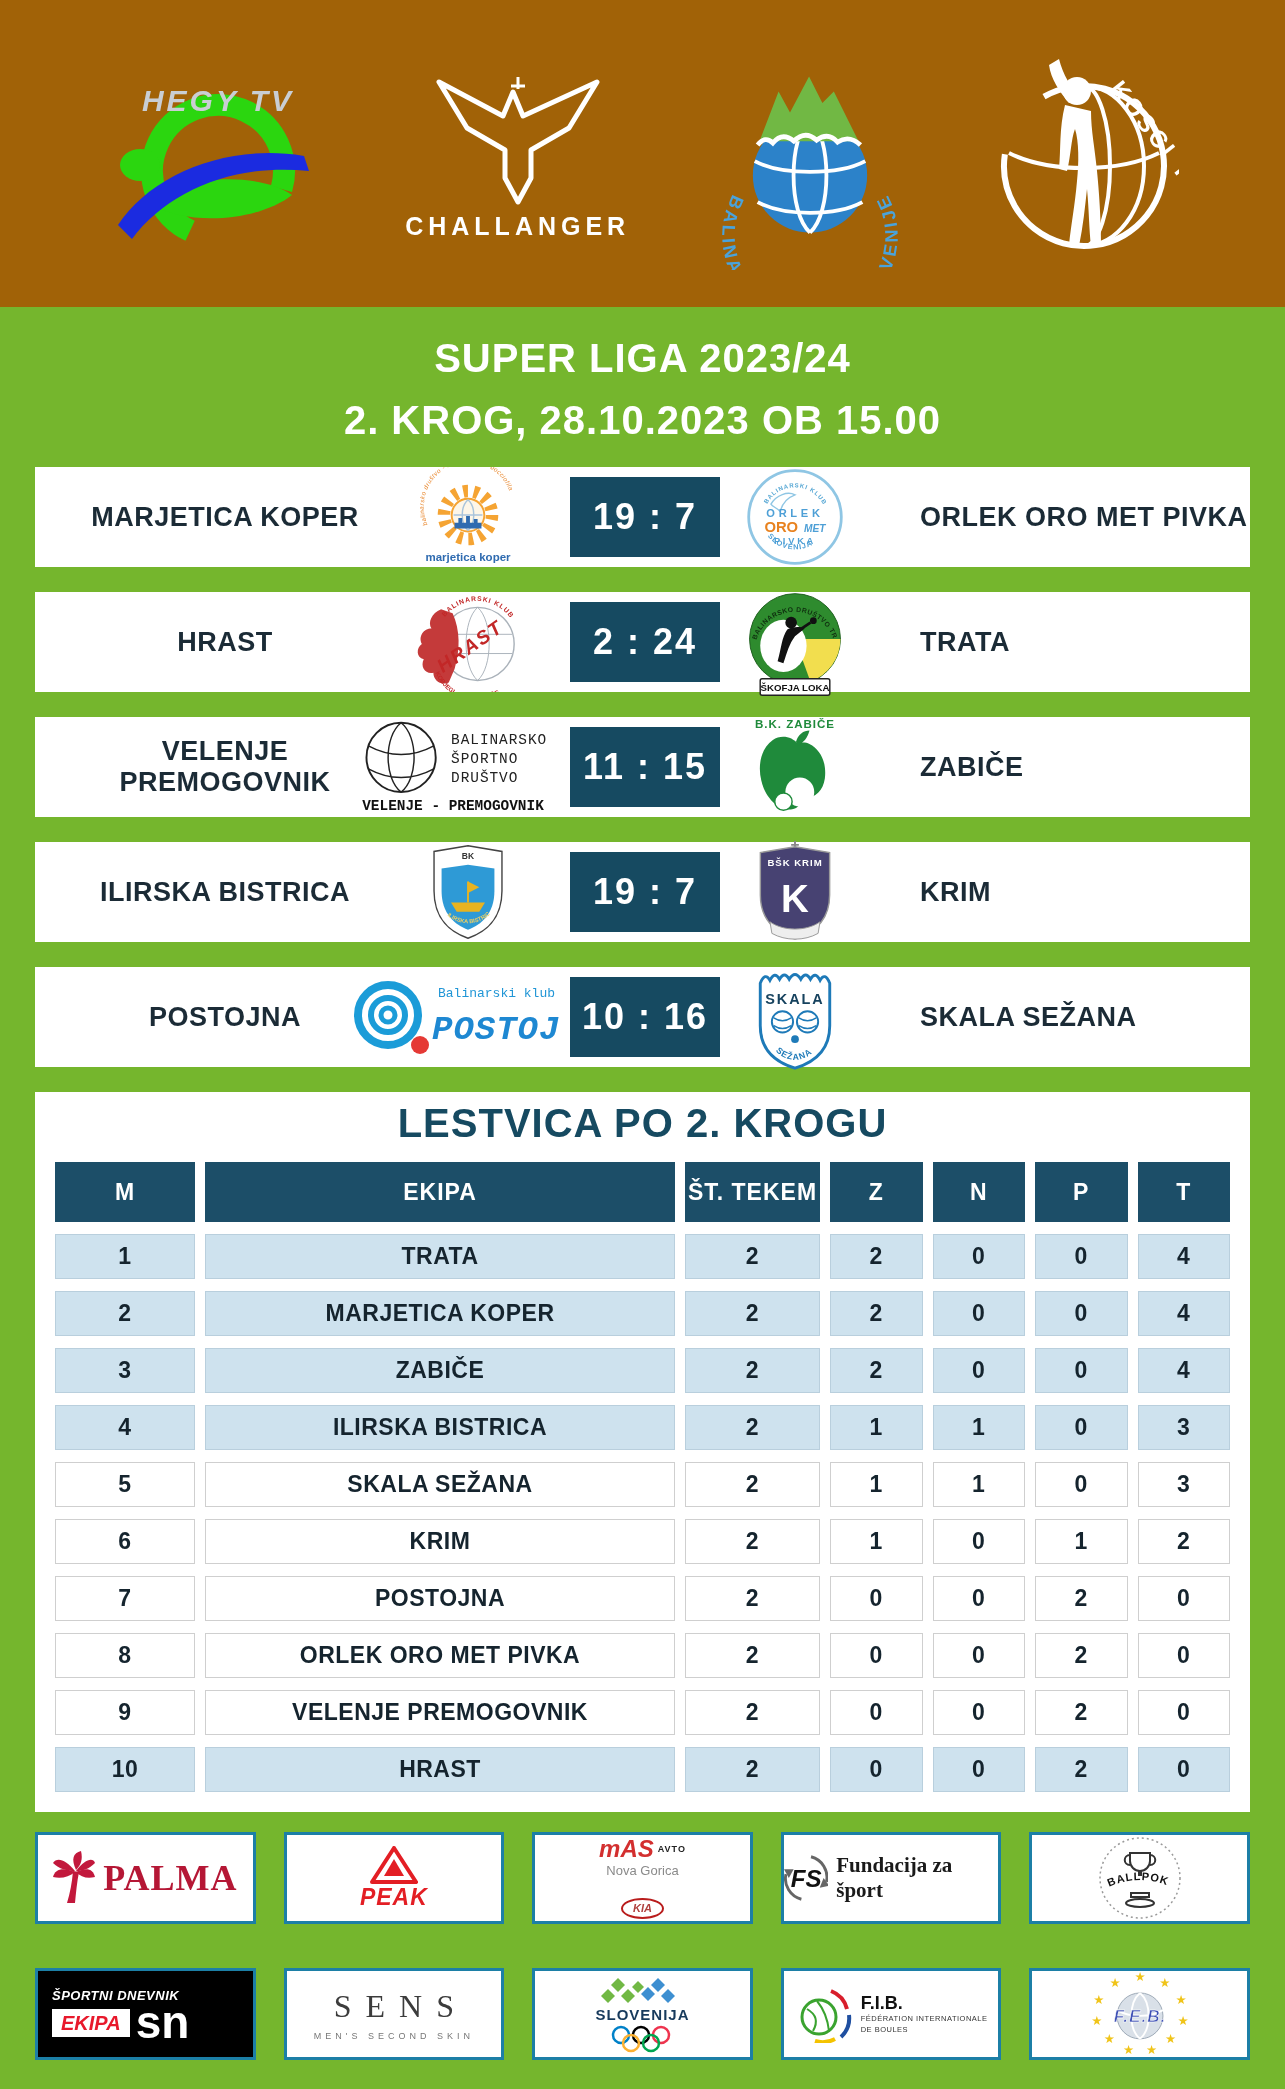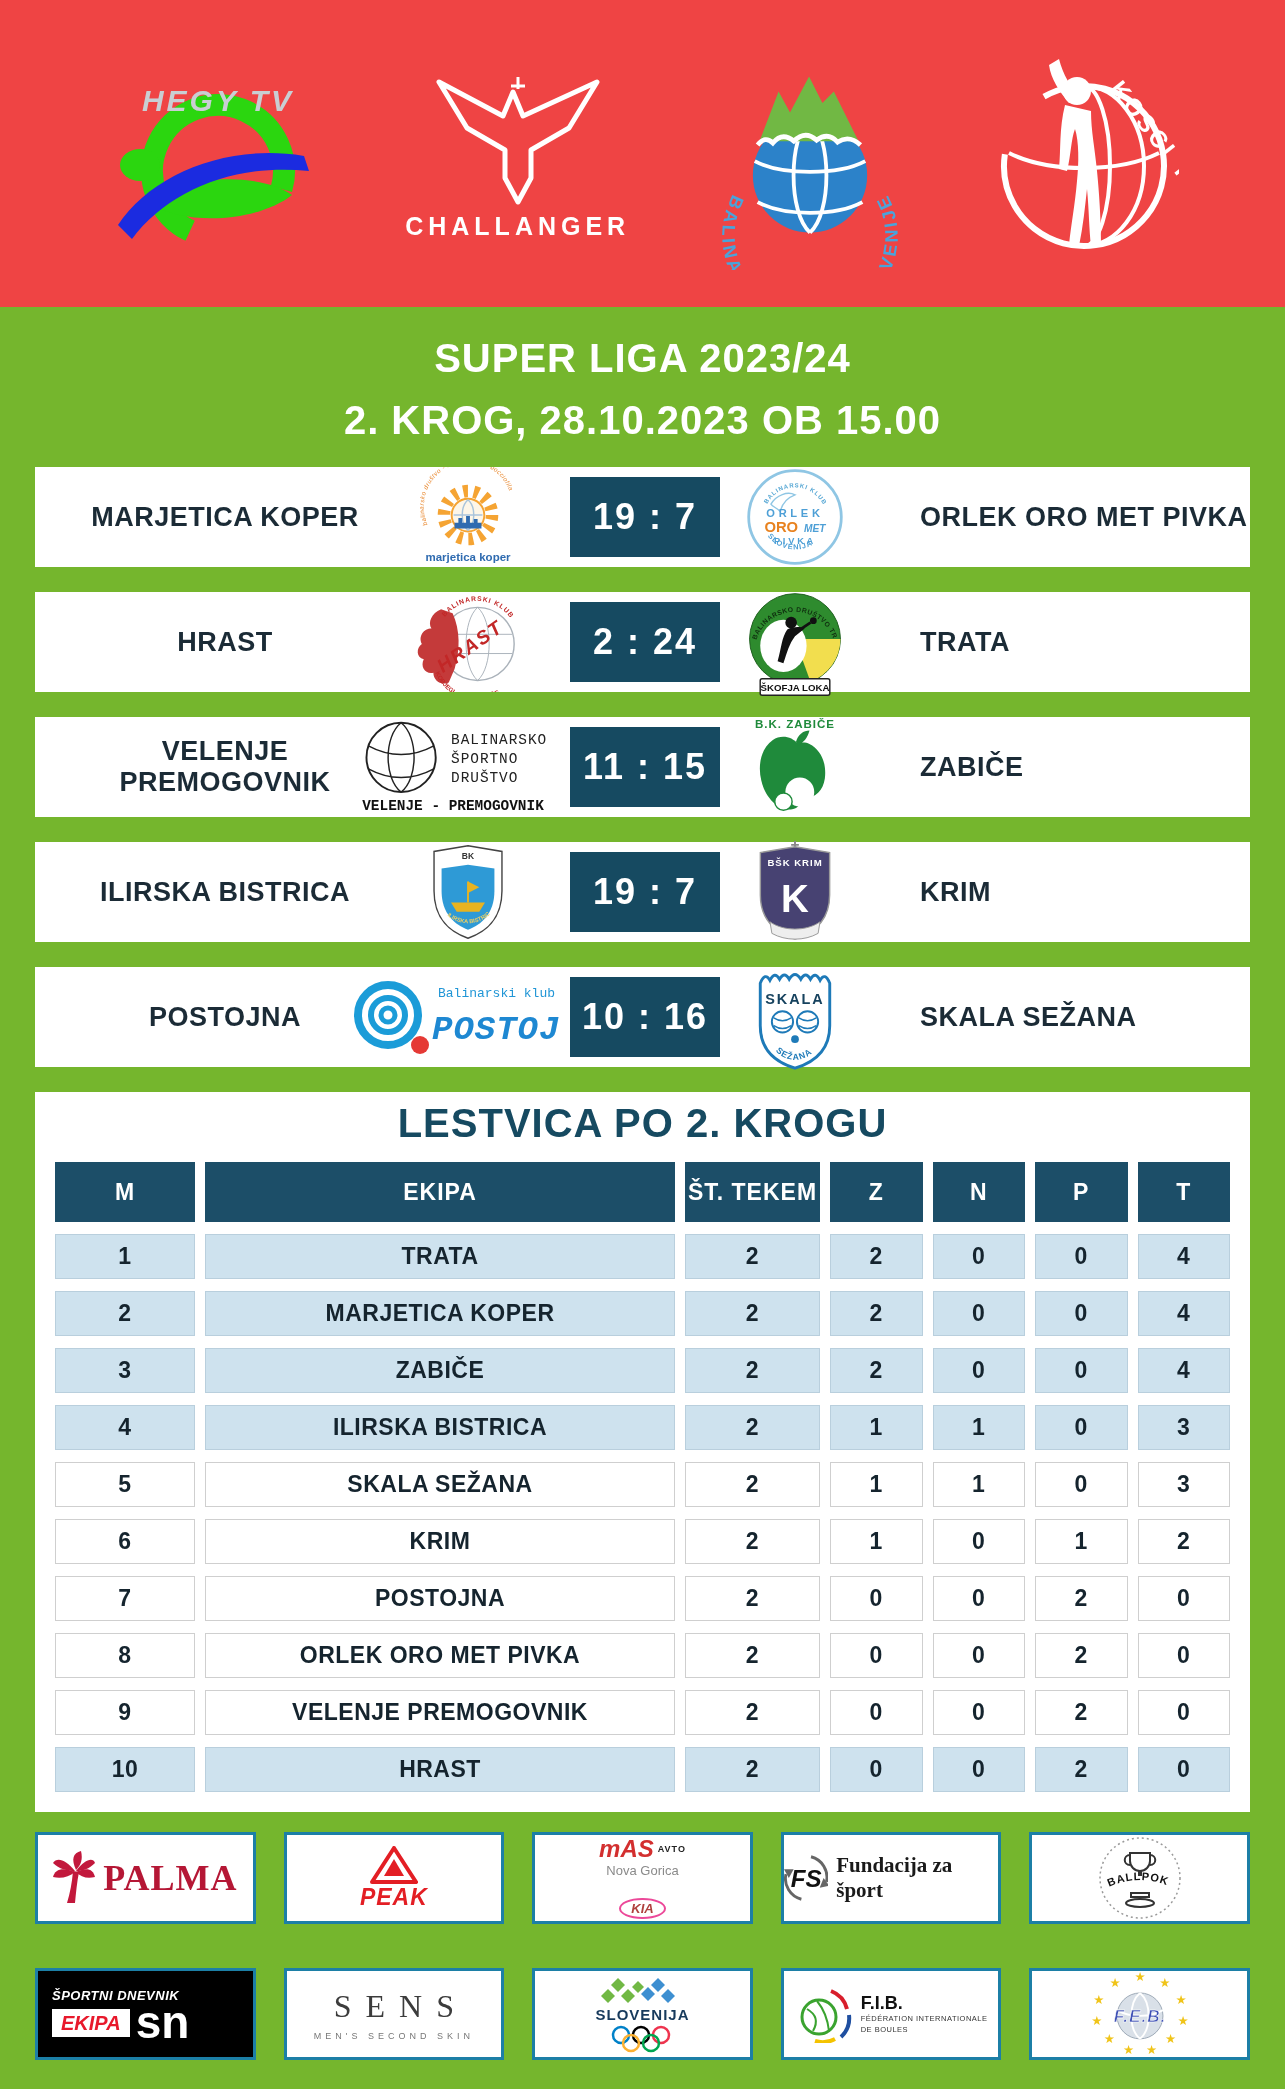--- a/index.html
+++ b/index.html
@@ -1,20 +1,20 @@
 <!DOCTYPE html>
 <html><head>
 <meta charset="utf-8">
 <style>
   html,body{margin:0;padding:0;background:#75B62D;}
   *{box-sizing:border-box;}
   .page{width:1285px;height:2089px;background:#75B62D;position:relative;overflow:hidden;
         font-family:"Liberation Sans",sans-serif;}
   
-  .header{height:307px;background:#ef4444;display:flex;align-items:center;
+  .header{height:307px;background:#a16207;display:flex;align-items:center;
           justify-content:space-evenly;padding:0 26px;}
   .hlogo{display:flex;flex-direction:column;align-items:center;}
   .challanger-label{color:#fff;font-weight:bold;font-size:25px;letter-spacing:5px;margin-top:6px;}
   
   .title-line{color:#fff;font-weight:bold;text-align:center;font-size:40px;
               letter-spacing:1px;line-height:46px;}
   .title-line.first{padding-top:28px;}
   .title-line.second{margin-top:16px;}
   
   .matches{margin:24px 35px 0;}
@@ -45,22 +45,22 @@
   .sponsor{height:92px;background:#fff;border:3px solid #1C7FA6;display:flex;align-items:center;
            justify-content:center;overflow:hidden;}
   .sp-col{display:flex;flex-direction:column;align-items:center;justify-content:center;}
   .sp-row{display:flex;flex-direction:row;align-items:center;justify-content:center;gap:8px;}
   .palma-text{font-family:"Liberation Serif",serif;font-size:36px;font-weight:700;
               color:#B51735;letter-spacing:1px;}
   .peak-text{font-size:23px;font-weight:900;font-style:italic;color:#E31E24;letter-spacing:1px;}
   .mas-big{font-size:24px;font-weight:900;font-style:italic;color:#D32F2F;line-height:1;}
   .mas-avto{font-size:9px;font-weight:bold;color:#222;letter-spacing:1px;}
   .mas-city{font-size:13px;color:#8A8A8A;margin-top:2px;}
-  .kia-oval{margin-top:20px;border:2px solid #ec4899;border-radius:50%;padding:0 10px;
-            color:#B0413E;font-weight:bold;font-style:italic;font-size:13px;line-height:17px;}
+  .kia-oval{margin-top:20px;border:2px solid #b91c1c;border-radius:50%;padding:0 10px;
+            color:#B0413E;font-weight:bold;font-style:italic;font-size:11px;line-height:17px;}
   .fs-text{font-family:"Liberation Serif",serif;font-size:21px;color:#1A1A1A;font-weight:bold;}
   .sponsor.red{background:#000000;align-items:flex-start;flex-direction:column;
                justify-content:center;padding-left:14px;}
   .ekipa-top{color:#fff;font-style:italic;font-weight:900;font-size:13px;letter-spacing:.5px;}
   .ekipa-line{display:flex;align-items:center;margin-top:2px;}
   .ekipa-box{background:#fff;color:#E8192C;font-weight:900;font-style:italic;font-size:20px;
              padding:2px 7px;border:2px solid #fff;line-height:1;}
   .ekipa-sn{color:#fff;font-weight:900;font-size:46px;line-height:.75;margin-left:6px;}
   .sens-main{font-family:"Liberation Serif",serif;font-size:32px;color:#3C3C3C;
              letter-spacing:14px;padding-left:14px;}

